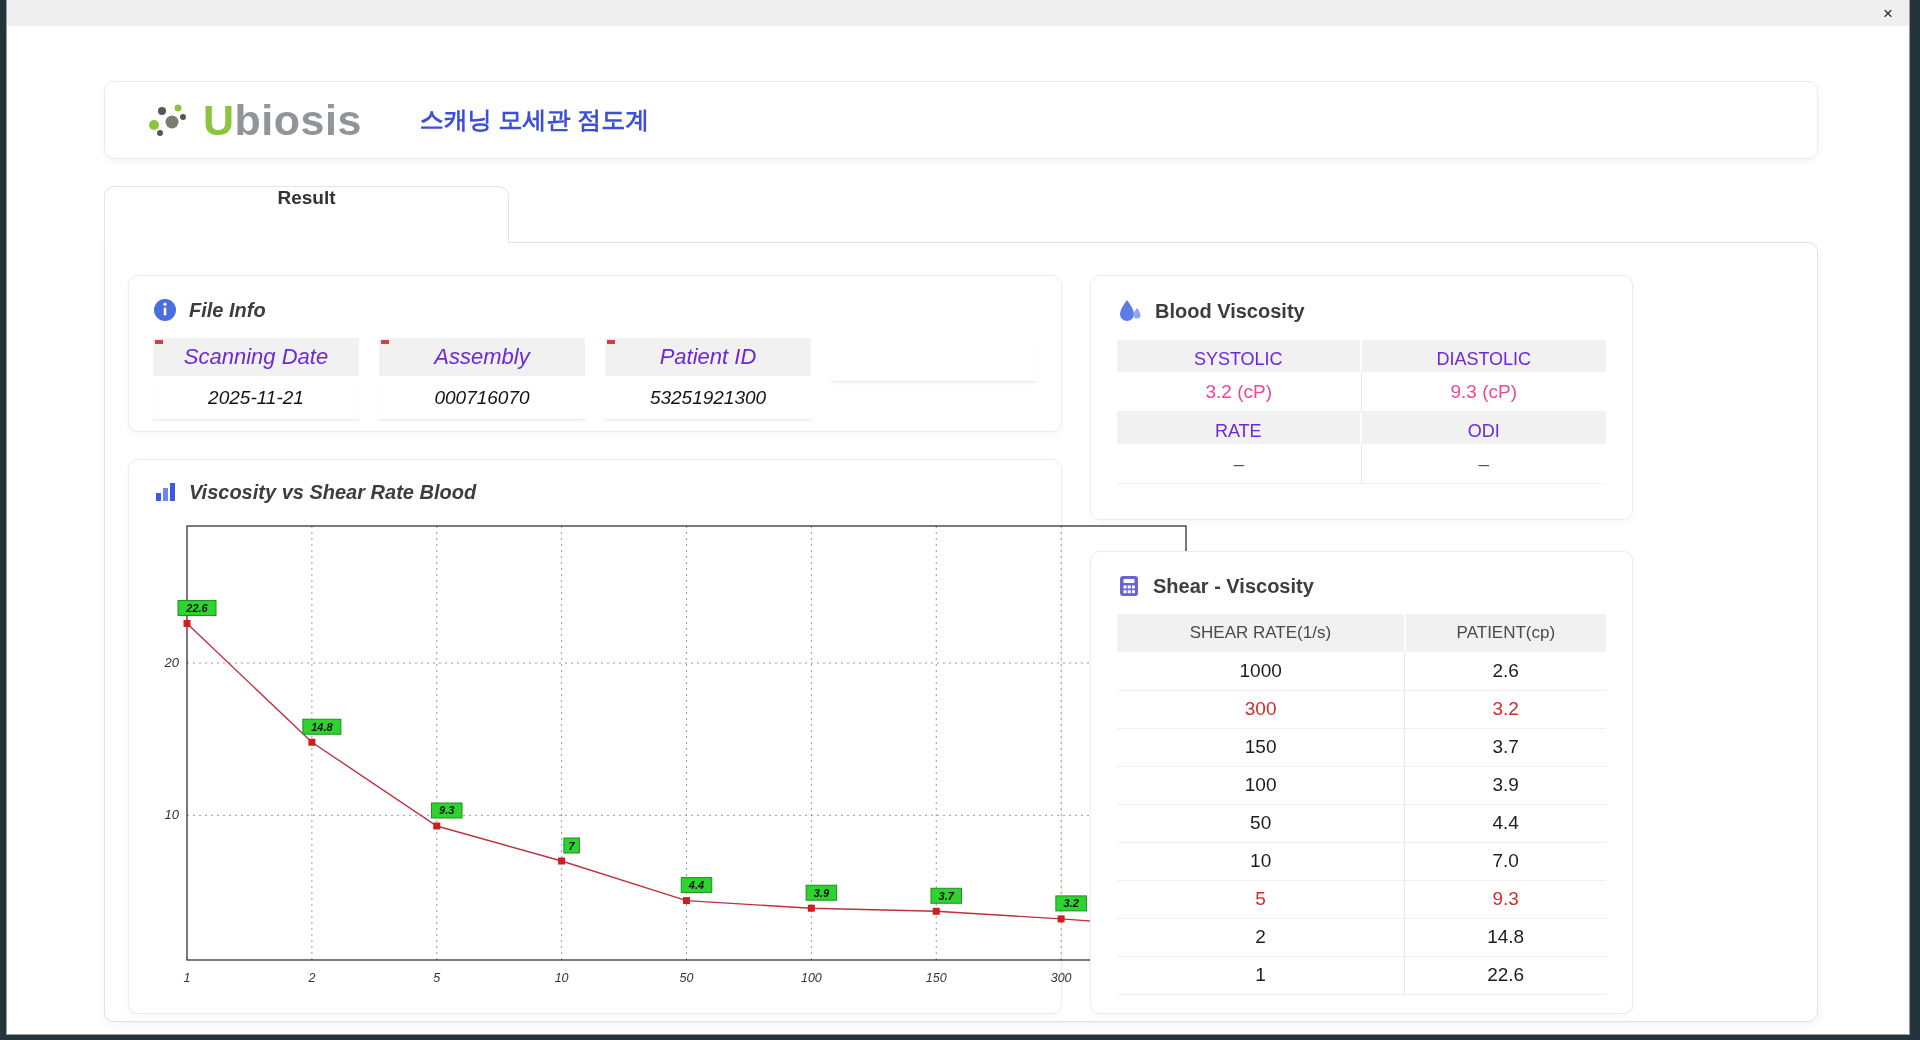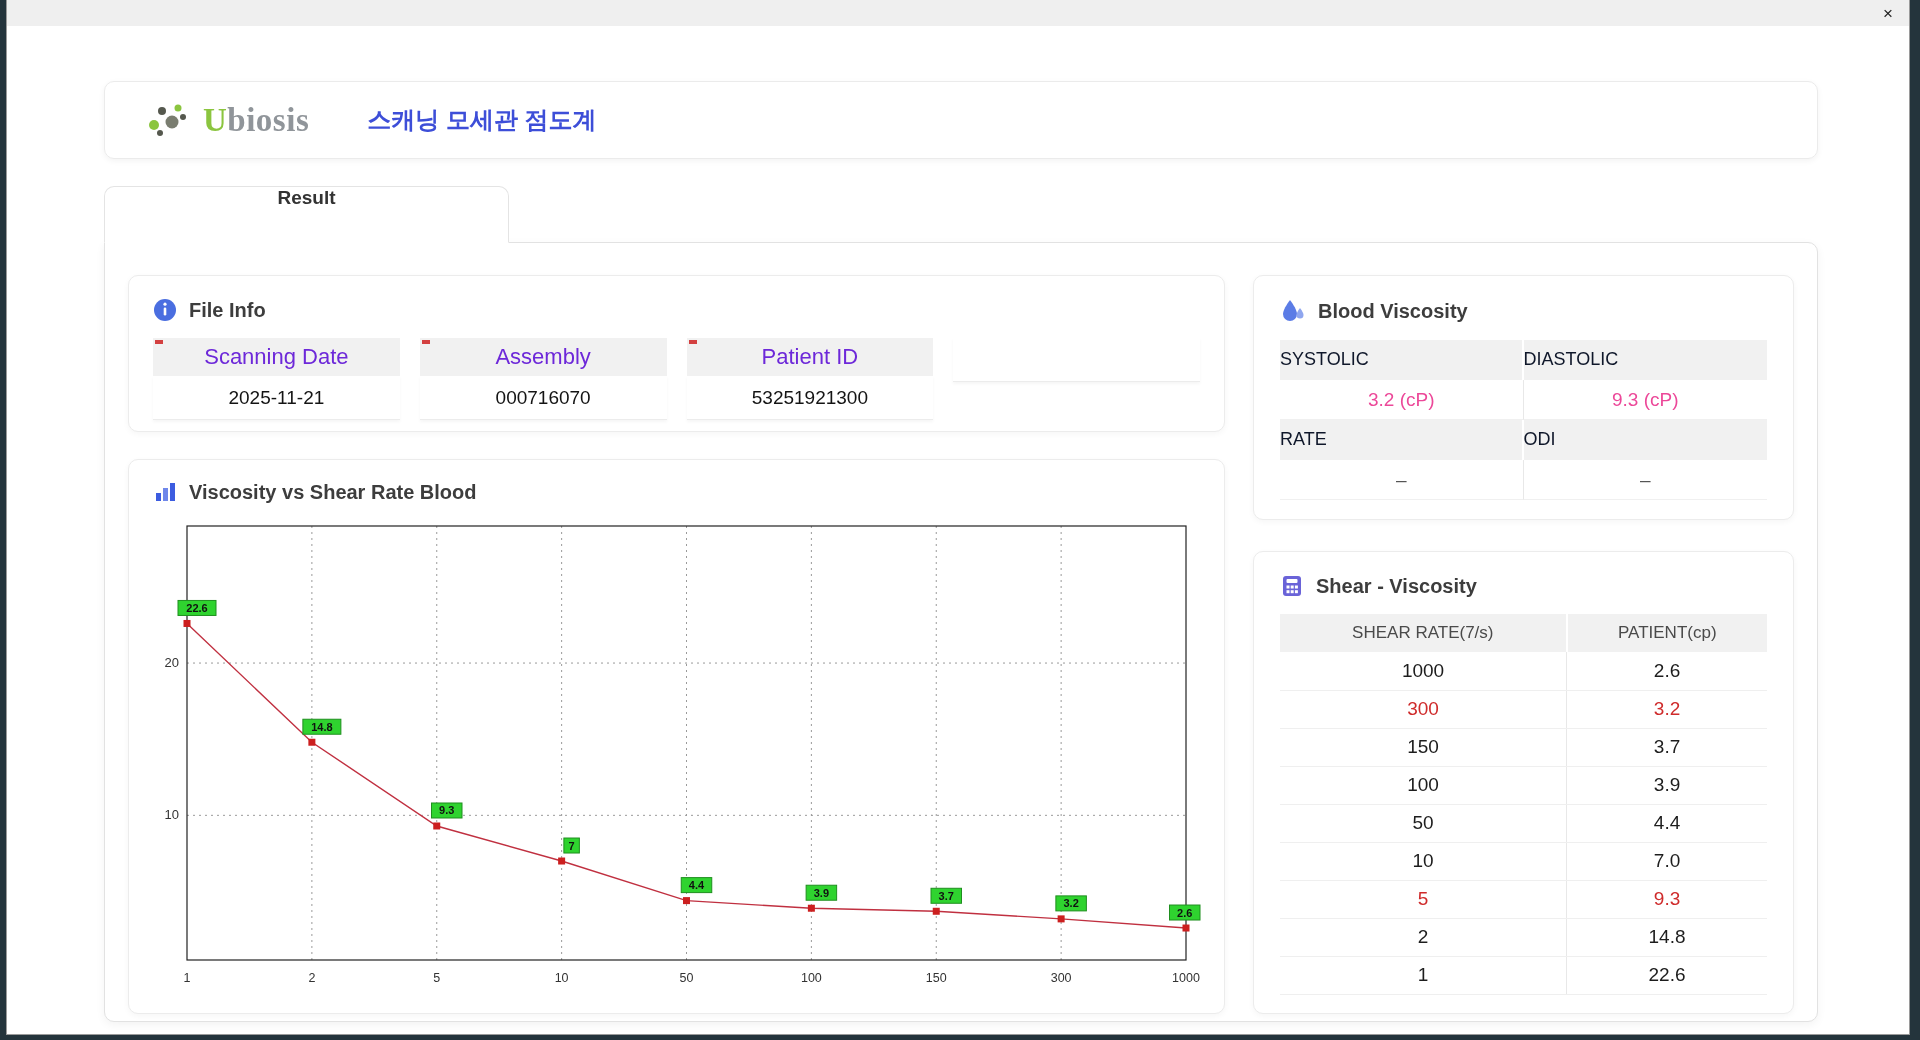--- a/index.html
+++ b/index.html
@@ -18,42 +18,42 @@
 
   .page { padding:55px 87px 0 97px; }
   .container { width:1714px; }
 
   
   .header-card {
     width:1714px; height:78px; border:1px solid #ebebeb; border-radius:10px;
     box-shadow:0 2px 6px rgba(0,0,0,.05);
     display:flex; align-items:center; padding:0 40px; gap:14px;
   }
-  .logo-text { font-size:33px; font-weight:bold; color:#90959a; letter-spacing:.5px;font-family:Liberation Serif, serif; }
+  .logo-text { font-size:43px; font-weight:bold; color:#90959a; letter-spacing:.5px; }
   .logo-text .u { color:#8bc53f; }
   .app-title { font-size:24px; font-weight:bold; color:#3d4ed8; margin-left:44px; }
 
   
   .tabs { display:flex; position:relative; z-index:2; margin:27px 0 -1px; }
   .tab {
     height:57px; display:flex; align-items:flex-start; justify-content:center;
     border:1px solid #e4e4e4; border-radius:10px 10px 0 0;
     font-size:19px; font-weight:bold; cursor:pointer;
   }
   .tab.active { width:405px; background:#fff; border-bottom:1px solid #fff; color:#333; }
   .tab.raw { width:412px; background:#f4f4f4; color:#9a9a9a; border-bottom:none; margin-left:5px; }
 
   
   .panel {
     width:1714px; height:780px; background:#fff;
     border:1px solid #e2e2e2; border-radius:0 10px 10px 10px;
     box-shadow:0 3px 10px rgba(0,0,0,.05);
     display:flex; gap:28px; padding:32px 23px 9px 23px;
   }
-  .col-left { width:1097px; }
+  .col-left { width:934px;font-style:italic; }
   .col-right { width:543px; }
 
   .card {
     border:1px solid #ececec; border-radius:10px; background:#fff;
     box-shadow:0 2px 6px rgba(0,0,0,.04);
   }
   .card-title-row { display:flex; align-items:center; gap:12px; }
   .card-title { font-size:20px; font-weight:bold; color:#3d3d3d; }
 
   
@@ -75,22 +75,22 @@
   
   .graph-card { height:555px; padding:20px 24px 0 24px; }
   .chart-wrap { margin-top:18px; }
   #chart-svg { width:1049px; height:478px; display:block; }
   #chart-svg text { font-family:"Liberation Sans", sans-serif; }
 
   
   .bv-card { height:245px; padding:22px 26px 8px 26px; margin-bottom:31px; }
   .bv-grid { display:grid; grid-template-columns:1fr 1fr; margin-top:16px; }
   .bv-head {
-    height:40px; line-height:38px; background:#f1f1f1; 
-    font-size:18px; color:#0f172a;
+    height:32px; line-height:38px; background:#f1f1f1; text-align:center;
+    font-size:18px; color:#6d28d9;
   }
   .bv-head.first { border-right:2px solid #fff; }
   .bv-val {
     height:40px; line-height:40px; text-align:center; font-size:19px; color:#ec4899;
     border-bottom:1px solid #f0f0f0;
   }
   .bv-val.first { border-right:1px solid #e8e8e8; }
   .bv-val.dash { color:#555; }
 
   
@@ -279,21 +279,21 @@
                   <rect x="6.5" y="16.2" width="3" height="3" fill="#fff"></rect>
                   <rect x="10.7" y="16.2" width="3" height="3" fill="#fff"></rect>
                   <rect x="14.9" y="16.2" width="3" height="3" fill="#fff"></rect>
                 </svg>
               </span>
               <span class="card-title">Shear - Viscosity</span>
             </div>
             <table class="shear-table">
               <thead>
                 <tr>
-                  <th>SHEAR RATE(7/s)</th>
+                  <th>SHEAR RATE(1/s)</th>
                   <th>PATIENT(cp)</th>
                 </tr>
               </thead>
               <tbody id="shear-rows">
                   <tr>
                     <td>1000</td>
                     <td>2.6</td>
                   </tr>
                   <tr class="hl">
                     <td>300</td>

